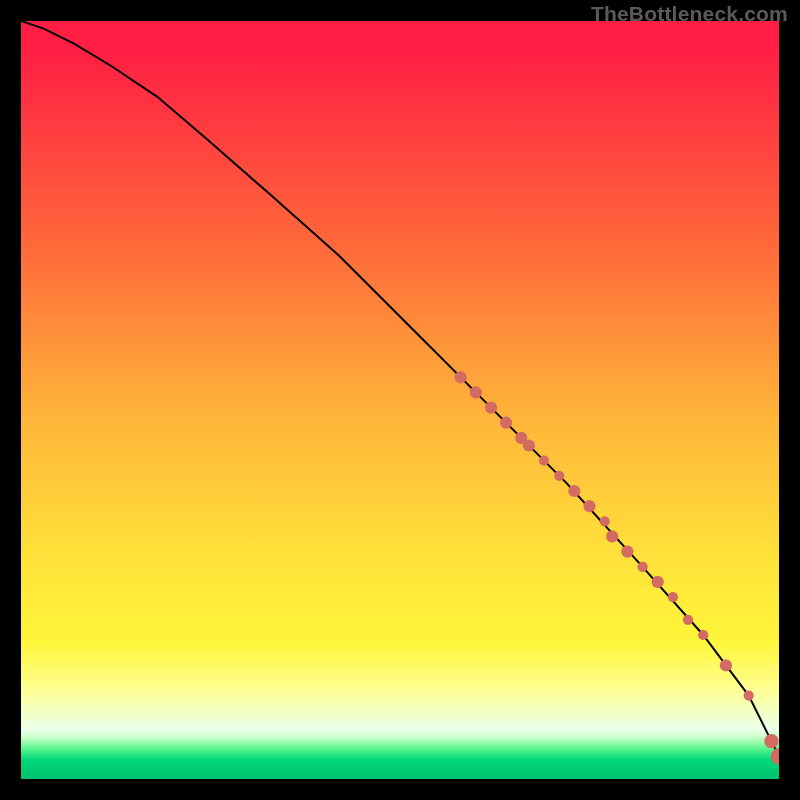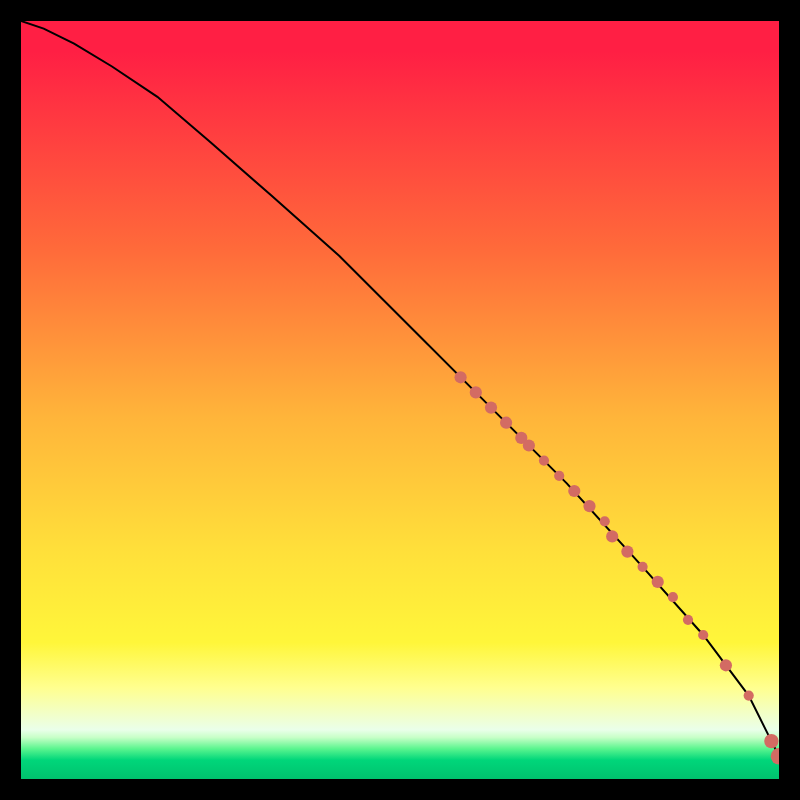--- a/index.html
+++ b/index.html
@@ -95,13 +95,14 @@
           <circle cx="651.9" cy="576.1" r="5.1" fill="#d36b63"></circle>
           <circle cx="667.0" cy="598.8" r="5.1" fill="#d36b63"></circle>
           <circle cx="682.2" cy="614.0" r="5.1" fill="#d36b63"></circle>
           <circle cx="704.9" cy="644.3" r="6.1" fill="#d36b63"></circle>
           <circle cx="727.7" cy="674.6" r="5.1" fill="#d36b63"></circle>
           <circle cx="750.4" cy="720.1" r="7.2" fill="#d36b63"></circle>
           <circle cx="758.0" cy="735.3" r="8.3" fill="#d36b63"></circle>
         </g>
     </svg>
   </div>
+  <div class="attribution">TheBottleneck.com</div>
 </div>
 
 </body></html>

